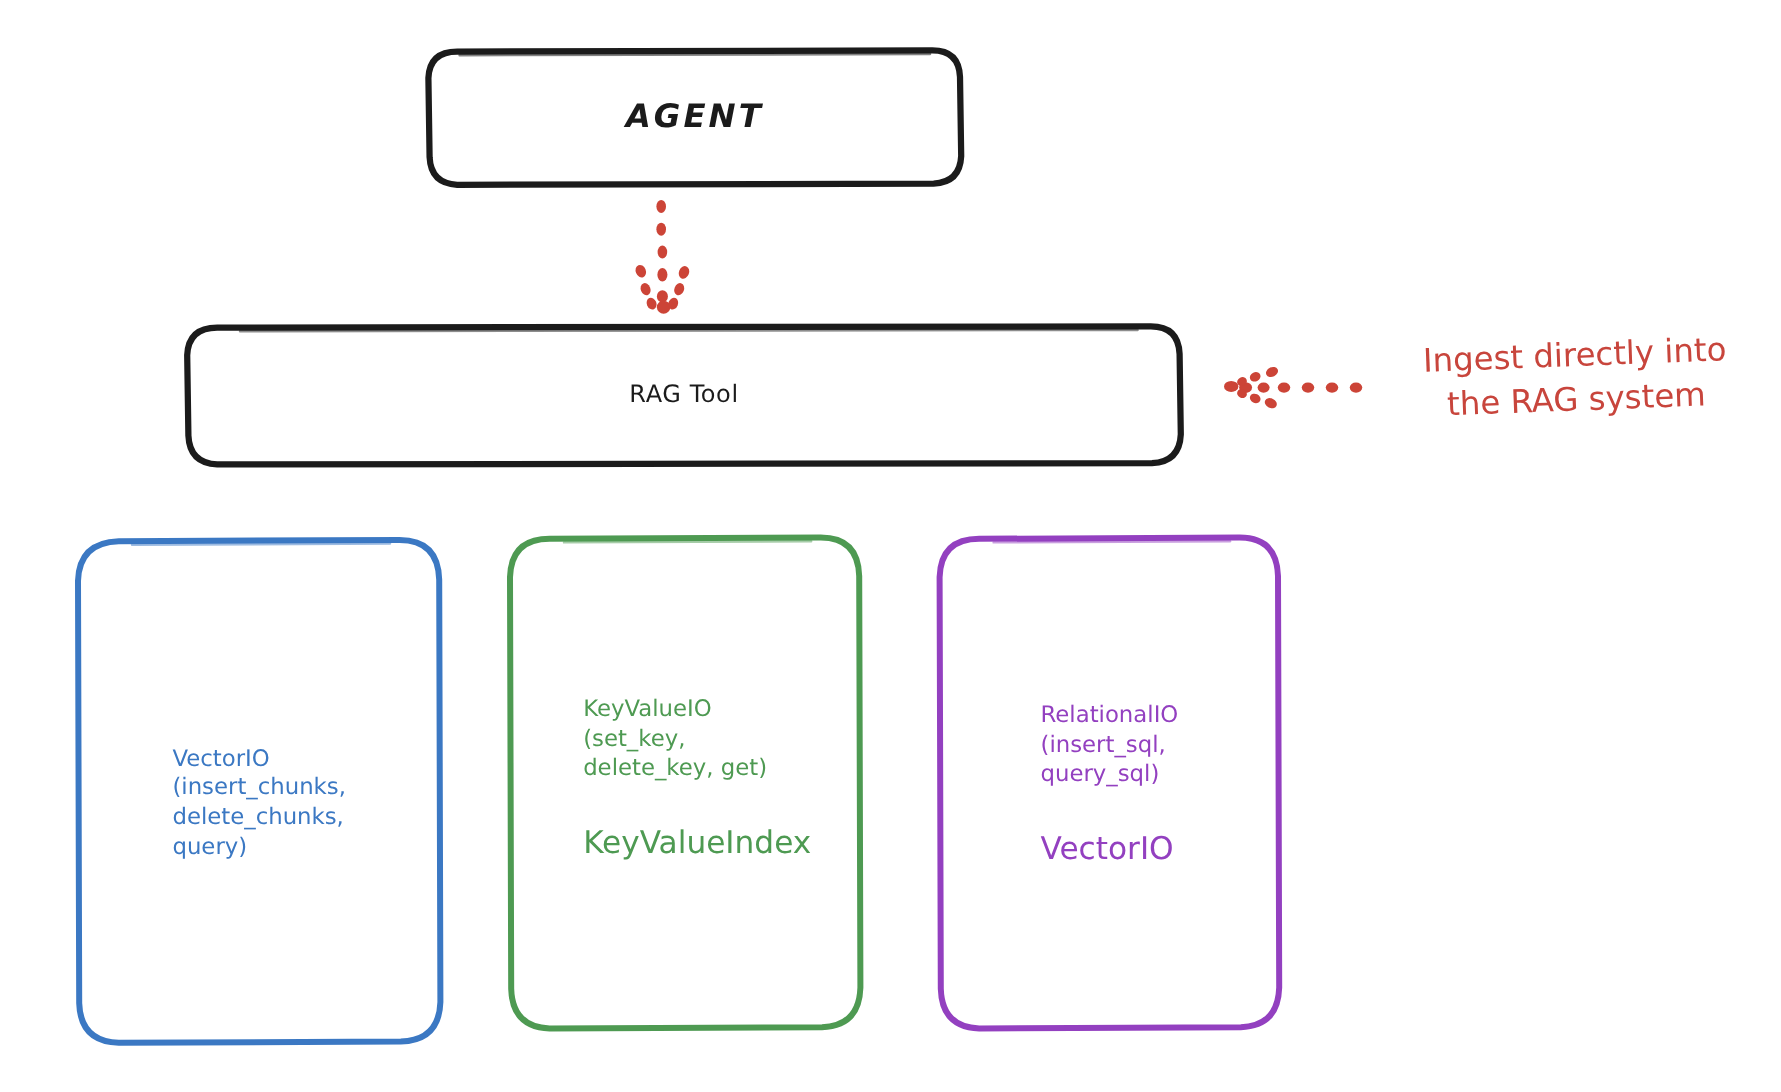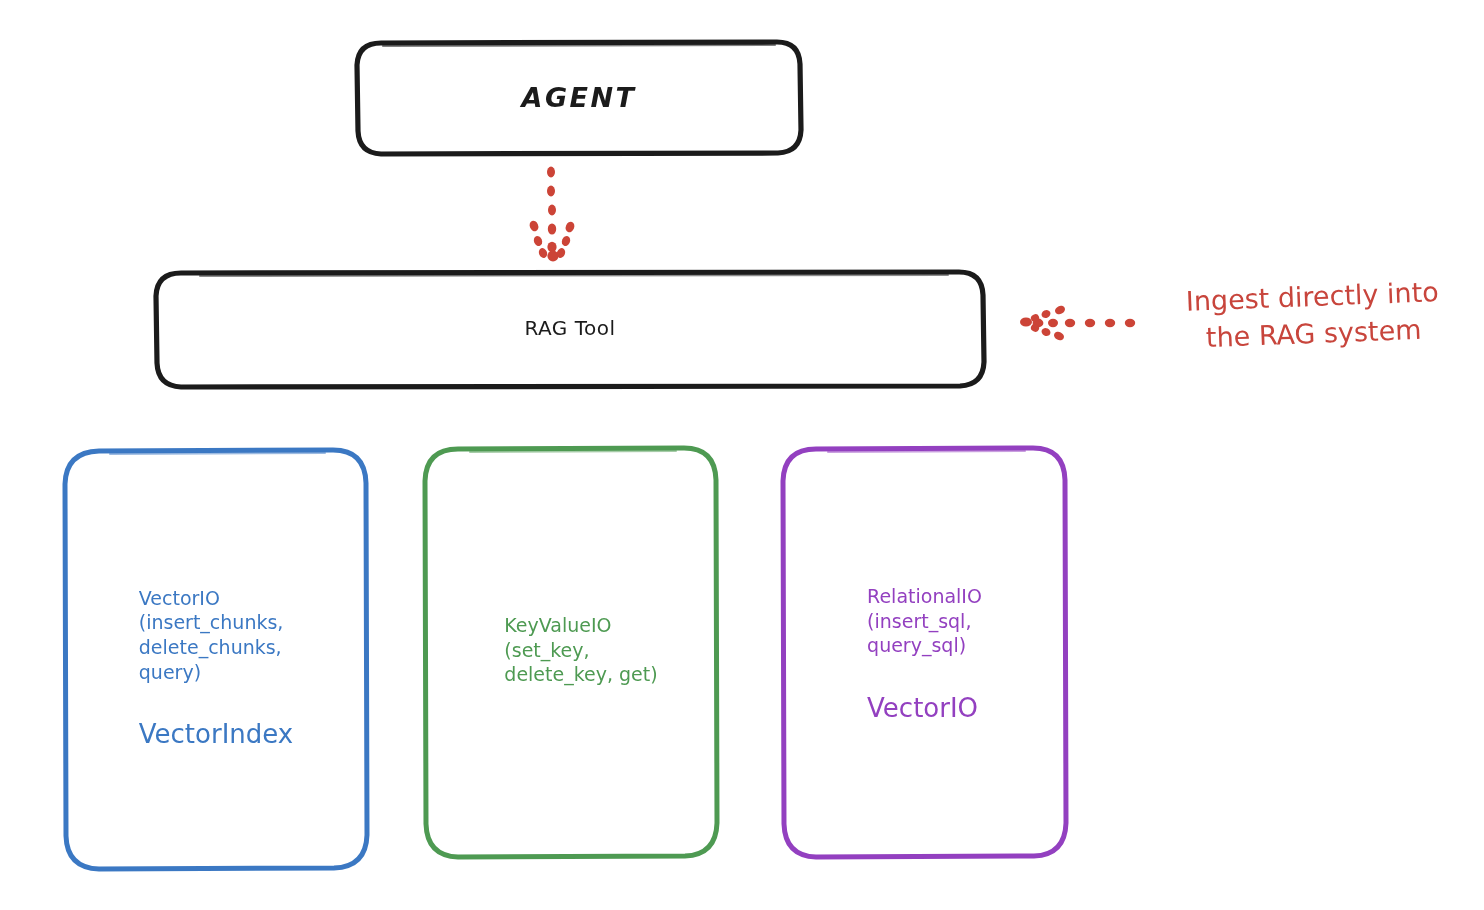--- a/index.html
+++ b/index.html
@@ -175,29 +175,29 @@
 <div class="node" id="ragtool-node">
   <div class="node-label">RAG Tool</div>
 </div>
 
 <div class="node" id="vector-node">
   <div class="store-body">
     <div class="store-api">VectorIO
 (insert_chunks,
 delete_chunks,
 query)</div>
-    <div class="store-index">VectorIndex</div>
   </div>
 </div>
 
 <div class="node" id="keyvalue-node">
   <div class="store-body">
     <div class="store-api">KeyValueIO
 (set_key,
 delete_key, get)</div>
+    <div class="store-index">KeyValueIndex</div>
   </div>
 </div>
 
 <div class="node" id="relational-node">
   <div class="store-body">
     <div class="store-api">RelationalIO
 (insert_sql,
 query_sql)</div>
     <div class="store-index">VectorIO</div>
   </div>

